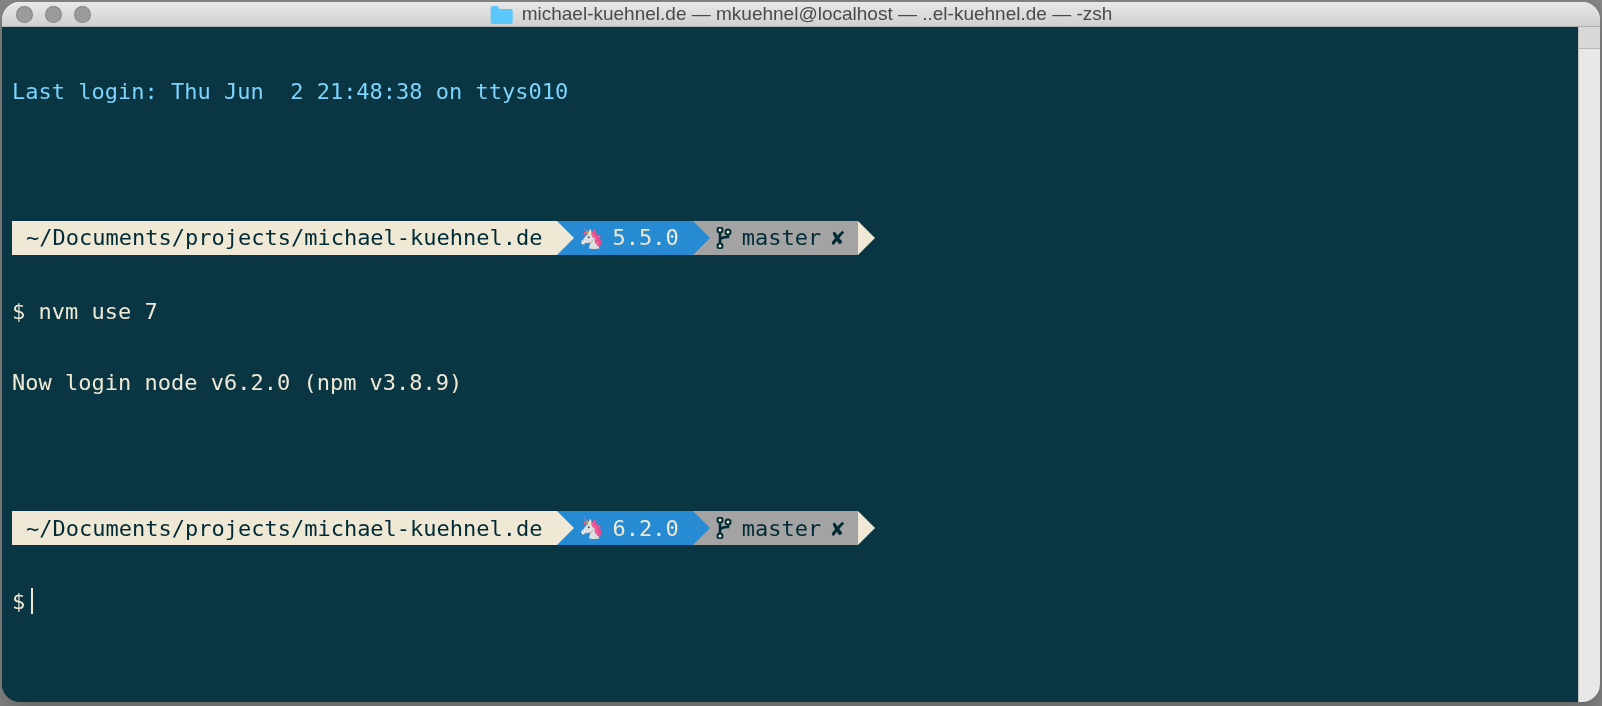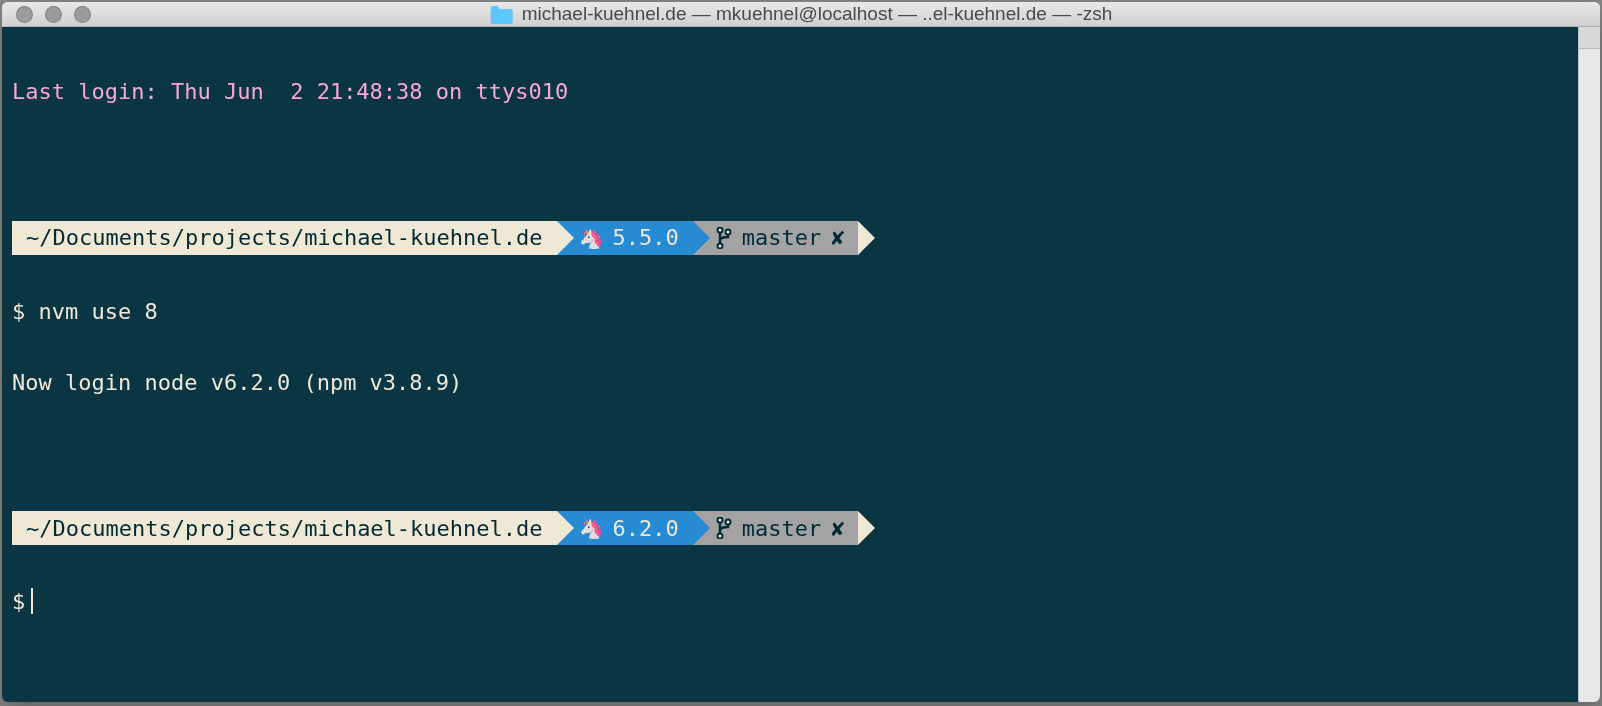--- a/index.html
+++ b/index.html
@@ -7,21 +7,21 @@
       font-family: -apple-system, BlinkMacSystemFont, "Helvetica Neue", sans-serif;
       background: #888;
       width: 1602px;
       height: 706px;
       overflow: hidden;
     }
     .window {
       width: 1598px;
       height: 700px;
       background: #fff;
-      border-radius: 6px;
+      border-radius: 18px;
       overflow: hidden;
       box-shadow: 0 10px 30px rgba(0,0,0,0.3);
       margin: 2px;
       display: flex;
       flex-direction: column;
     }
     .titlebar {
       height: 44px;
       background: linear-gradient(to bottom, #e8e8e8, #d0d0d0);
       border-bottom: 1px solid #b0b0b0;
@@ -82,21 +82,21 @@
       position: relative;
     }
     .scrollbar-top-box {
       position: absolute;
       top: 0; left: 0; right: 0;
       height: 22px;
       background: #d8d8d8;
       border-bottom: 1px solid #b8b8b8;
     }
     .line { display: block; }
-    .muted { color: #f9a8d4; }
+    .muted { color: #7dd3fc; }
     .prompt-row {
       display: inline-flex;
       align-items: stretch;
       height: 34px;
       vertical-align: middle;
       margin: 6px 0 4px 0;
     }
     .seg {
       display: inline-flex;
       align-items: center;
@@ -160,21 +160,21 @@
   <div class="terminal-wrap">
     <div class="terminal">
 <span class="line muted">Last login: Thu Jun  2 21:48:38 on ttys010</span>
 <span class="line"> </span>
 <span class="line"><span class="prompt-row"><span class="seg seg-path"><span>~/Documents/projects/michael-kuehnel.de</span></span><span class="arrow arrow-path-to-node"></span><span class="seg seg-node"><span class="unicorn">🦄</span><span>5.5.0</span></span><span class="arrow arrow-node-to-git"></span><span class="seg seg-git"><span class="branch-icon"><svg width="16" height="22" viewBox="0 0 16 22">
                   <path d="M4 2 L4 20 M4 14 Q4 10 12 10 L12 6" stroke="#002b36" stroke-width="2.5" fill="none"></path>
                   <circle cx="4" cy="3" r="2.5" fill="#eee8d5" stroke="#002b36" stroke-width="2"></circle>
                   <circle cx="12" cy="5" r="2.5" fill="#eee8d5" stroke="#002b36" stroke-width="2"></circle>
                   <circle cx="4" cy="19" r="2.5" fill="#eee8d5" stroke="#002b36" stroke-width="2"></circle>
                 </svg></span><span>master</span><span class="x-icon">✘</span></span><span class="arrow arrow-git-to-bg"></span></span></span>
-<span class="line"><span class="dollar">$ </span><span class="cmd">nvm use 8</span></span>
+<span class="line"><span class="dollar">$ </span><span class="cmd">nvm use 7</span></span>
 <span class="line output">Now login node v6.2.0 (npm v3.8.9)</span>
 <span class="line"> </span>
 <span class="line"><span class="prompt-row"><span class="seg seg-path"><span>~/Documents/projects/michael-kuehnel.de</span></span><span class="arrow arrow-path-to-node"></span><span class="seg seg-node"><span class="unicorn">🦄</span><span>6.2.0</span></span><span class="arrow arrow-node-to-git"></span><span class="seg seg-git"><span class="branch-icon"><svg width="16" height="22" viewBox="0 0 16 22">
                   <path d="M4 2 L4 20 M4 14 Q4 10 12 10 L12 6" stroke="#002b36" stroke-width="2.5" fill="none"></path>
                   <circle cx="4" cy="3" r="2.5" fill="#eee8d5" stroke="#002b36" stroke-width="2"></circle>
                   <circle cx="12" cy="5" r="2.5" fill="#eee8d5" stroke="#002b36" stroke-width="2"></circle>
                   <circle cx="4" cy="19" r="2.5" fill="#eee8d5" stroke="#002b36" stroke-width="2"></circle>
                 </svg></span><span>master</span><span class="x-icon">✘</span></span><span class="arrow arrow-git-to-bg"></span></span></span>
 <span class="line"><span class="dollar">$</span><span class="cursor"></span></span>
     </div>

